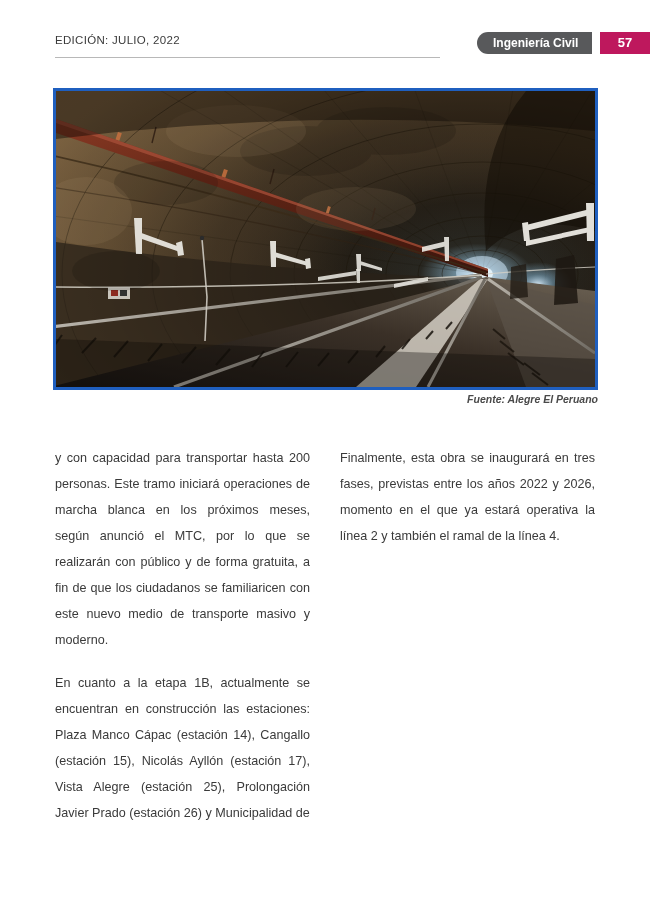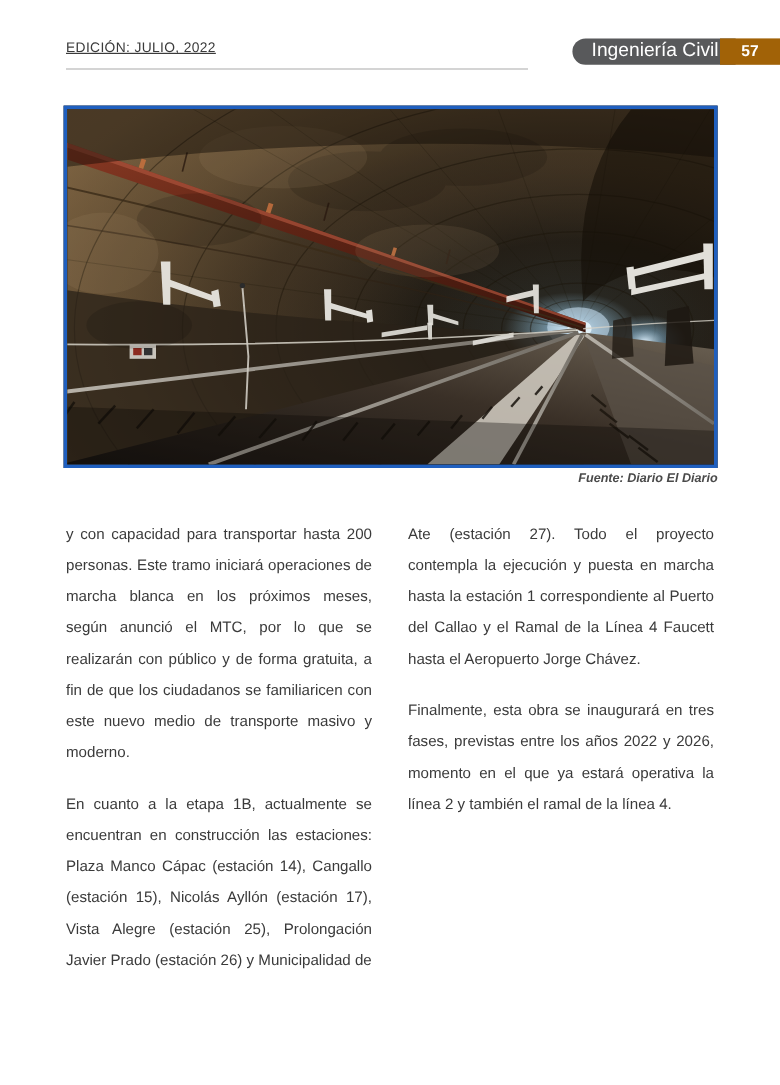--- a/index.html
+++ b/index.html
@@ -25,53 +25,52 @@
   }
   .edition-text {
     position: absolute;
     left: 55px;
     top: 4px;
     font-size: 11.5px;
     letter-spacing: 0.3px;
     color: #3b3b3b;
     font-family: "Liberation Sans", sans-serif;
     white-space: nowrap;
-    text-decoration: underline;
   }
   .header-rule {
     position: absolute;
     left: 55px;
     top: 27px;
     width: 385px;
     height: 1px;
     background: #b8b8b8;
   }
   .section-badge {
     position: absolute;
     left: 477px;
     top: 2px;
     height: 22px;
     padding: 0 14px 0 16px;
     background: #58595b;
     border-top-left-radius: 11px;
     border-bottom-left-radius: 11px;
     color: #ffffff;
-    font-size: 16px;
-    font-weight: normal;
+    font-size: 12px;
+    font-weight: bold;
     line-height: 22px;
     white-space: nowrap;
     box-sizing: border-box;
   }
   .page-number-badge {
     position: absolute;
     left: 600px;
     top: 2px;
     width: 50px;
     height: 22px;
-    background: #a16207;
+    background: #be185d;
     color: #ffffff;
     font-size: 13px;
     font-weight: bold;
     line-height: 22px;
     text-align: center;
     box-sizing: border-box;
   }
 
   
   .photo-frame {
@@ -115,21 +114,21 @@
   }
   .col {
     position: absolute;
     top: 0;
     width: 255px;
   }
   .col-left  { left: 55px; }
   .col-right { left: 340px; }
 
   .para {
-    margin: 0 0 17px 0;
+    margin: 13px 0 17px 0;
     font-size: 12.6px;
     line-height: 26px;
     color: #3a3a3a;
     text-align: justify;
     font-family: "Liberation Sans", sans-serif;
     -webkit-hyphens: none;
     hyphens: none;
   }
   .para:last-child { margin-bottom: 0; }
 </style>
@@ -325,24 +324,23 @@
         <ellipse cx="300" cy="118" rx="60" ry="22"></ellipse>
       </g>
 
       <rect x="0" y="0" width="539" height="296" fill="none"></rect>
       <path d="M0 0 L539 0 L539 40 Q270 14 0 48 Z" fill="#0d0904" opacity="0.45"></path>
       <path d="M0 248 L539 268 L539 296 L0 296 Z" fill="#0b0906" opacity="0.35"></path>
     </svg>
   </div>
 </div>
 
-<div class="photo-caption">Fuente: Diario El Diario</div>
+<div class="photo-caption">Fuente: Alegre El Peruano</div>
 
 <div class="columns">
   <div class="col col-left">
     <p class="para">y con capacidad para transportar hasta 200 personas. Este tramo iniciará operaciones de marcha blanca en los próximos meses, según anunció el MTC, por lo que se realizarán con público y de forma gratuita, a fin de que los ciudadanos se familiaricen con este nuevo medio de transporte masivo y moderno.</p>
     <p class="para">En cuanto a la etapa 1B, actualmente se encuentran en construcción las estaciones: Plaza Manco Cápac (estación 14), Cangallo (estación 15), Nicolás Ayllón (estación 17), Vista Alegre (estación 25), Prolongación Javier Prado (estación 26) y Municipalidad de</p>
   </div>
   <div class="col col-right">
-    <p class="para">Ate (estación 27). Todo el proyecto contempla la ejecución y puesta en marcha hasta la estación 1 correspondiente al Puerto del Callao y el Ramal de la Línea 4 Faucett hasta el Aeropuerto Jorge Chávez.</p>
     <p class="para">Finalmente, esta obra se inaugurará en tres fases, previstas entre los años 2022 y 2026, momento en el que ya estará operativa la línea 2 y también el ramal de la línea 4.</p>
   </div>
 </div>
 
 </body></html>

